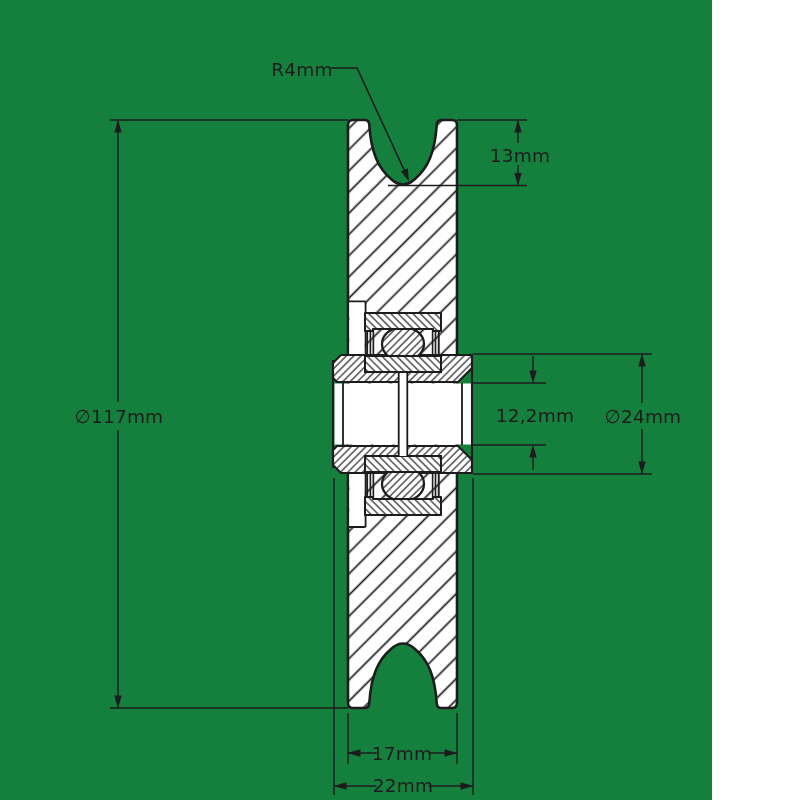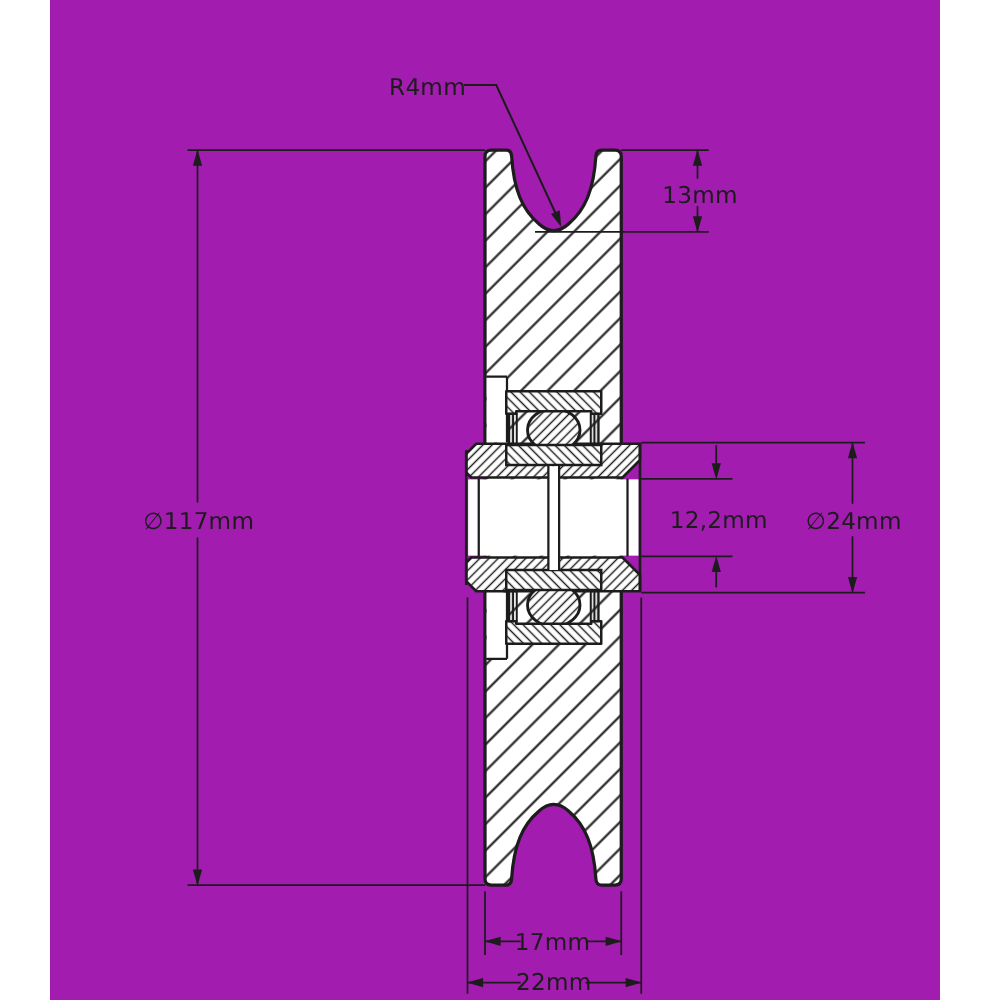--- a/index.html
+++ b/index.html
@@ -1,16 +1,16 @@
 <!DOCTYPE html>
 <html><head>
 <meta charset="utf-8">
 <style>
   html,body{margin:0;padding:0;background:#ffffff;}
-  .canvas{width:712px;height:800px;background:#a21caf;position:relative;overflow:hidden;margin-left:40px;}
+  .canvas{width:712px;height:800px;background:#15803d;position:relative;overflow:hidden;}
   svg{display:block;}
   text{font-family:"DejaVu Sans","Liberation Sans",sans-serif;font-size:18.5px;fill:#1c1c1c;letter-spacing:0.2px;}
 </style>
 </head>
 <body>
 
 <div class="canvas">
 <svg width="800" height="800" viewBox="0 0 800 800">
   <defs>
     <pattern id="hw" patternUnits="userSpaceOnUse" width="15" height="15" patternTransform="rotate(45)">

